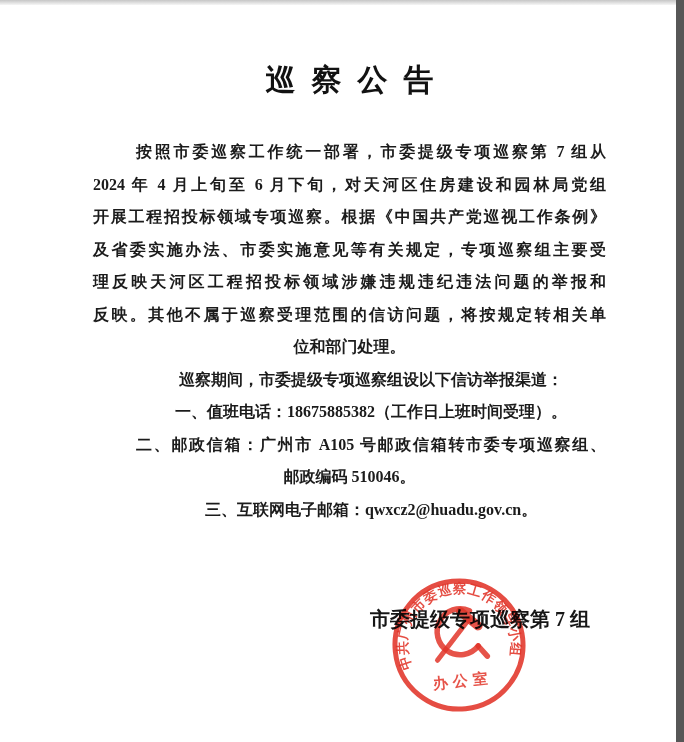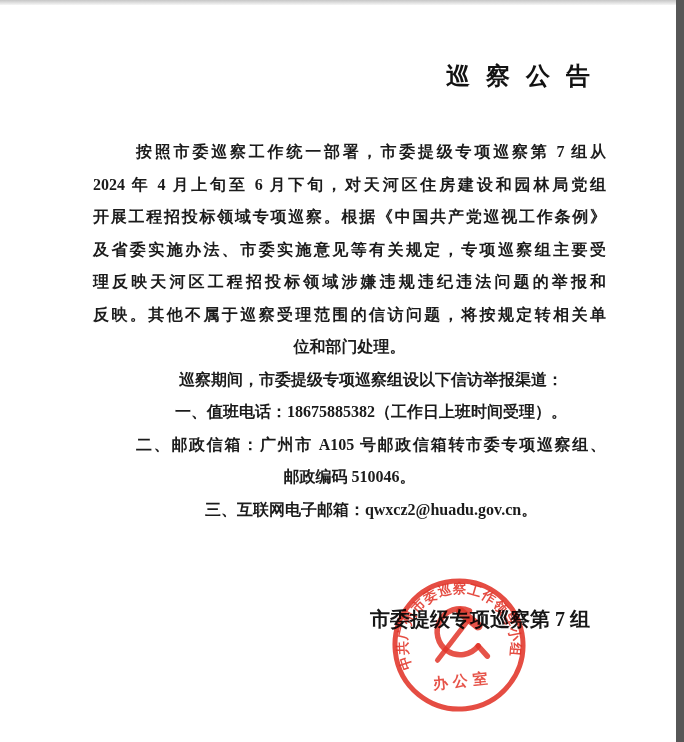--- a/index.html
+++ b/index.html
@@ -5,21 +5,21 @@
   html,body{margin:0;padding:0;background:#fff;}
   .canvas{
     position:relative;width:684px;height:742px;background:#ffffff;overflow:hidden;
     font-family:"Liberation Serif","DejaVu Serif",serif;color:#1b1b1b;
   }
   .topbar{position:absolute;top:0;left:0;width:100%;height:5px;
     background:linear-gradient(#c6c6c6,#f6f6f6);}
   .rightbar{position:absolute;top:0;right:0;width:8px;height:100%;background:#575757;}
   .title{
     position:absolute;top:60px;left:93px;width:513px;margin:0;
-    text-align:right;font-size:24px;font-weight:bold;color:#121212;
+    text-align:center;font-size:30px;font-weight:bold;color:#121212;
     letter-spacing:16px;text-indent:16px;
   }
   .body{
     position:absolute;top:136px;left:93px;width:513px;
     font-size:16px;font-weight:bold;line-height:32.5px;
   }
   .line{height:32.5px;overflow:visible;text-align:center;}
   .line.indent{padding-left:43px;}
   .line.fill{text-align:justify;text-align-last:justify;}
   .sig{

